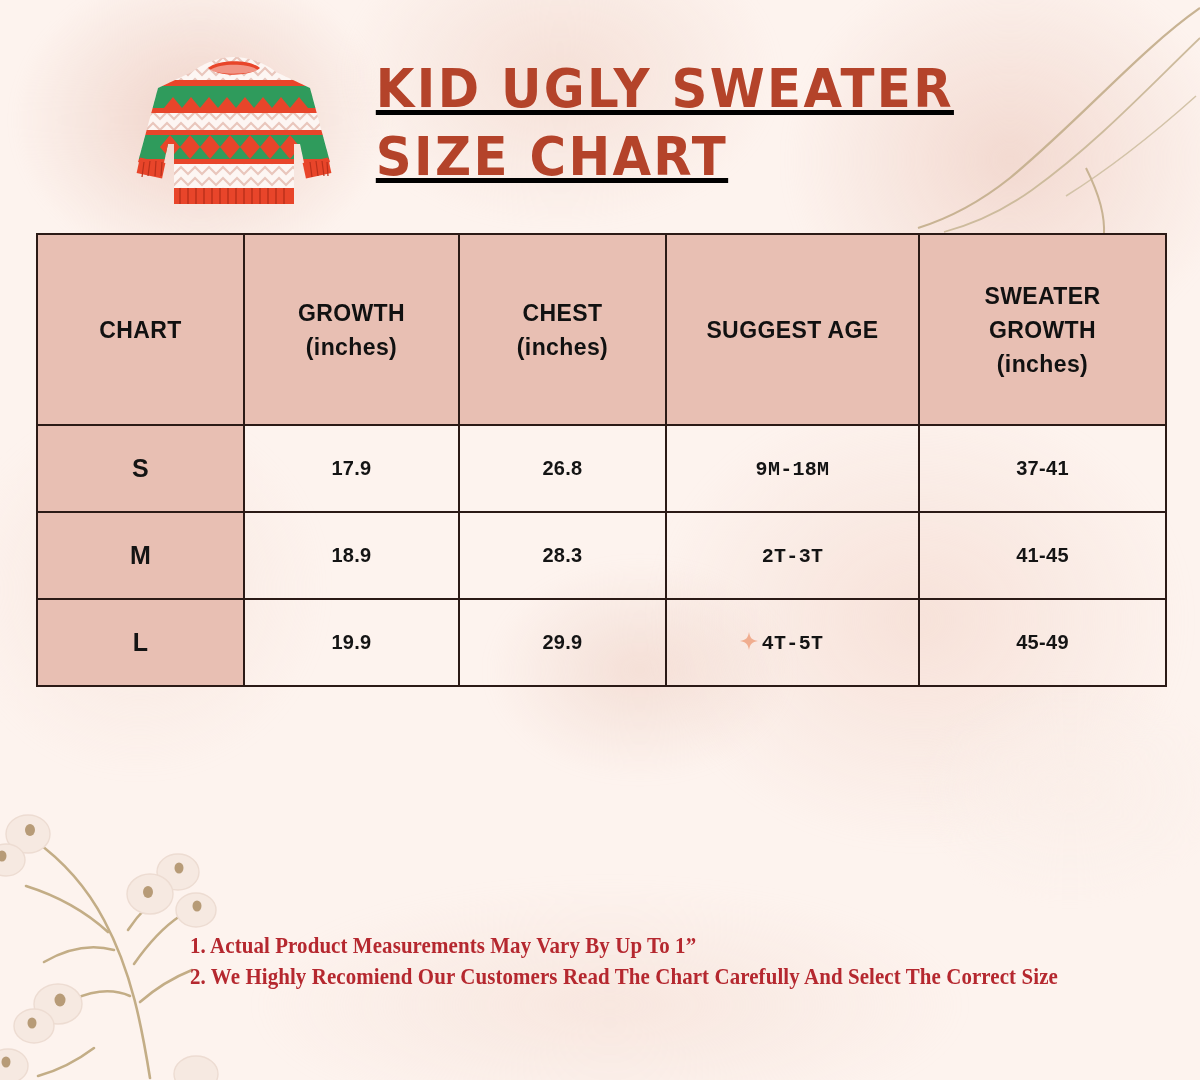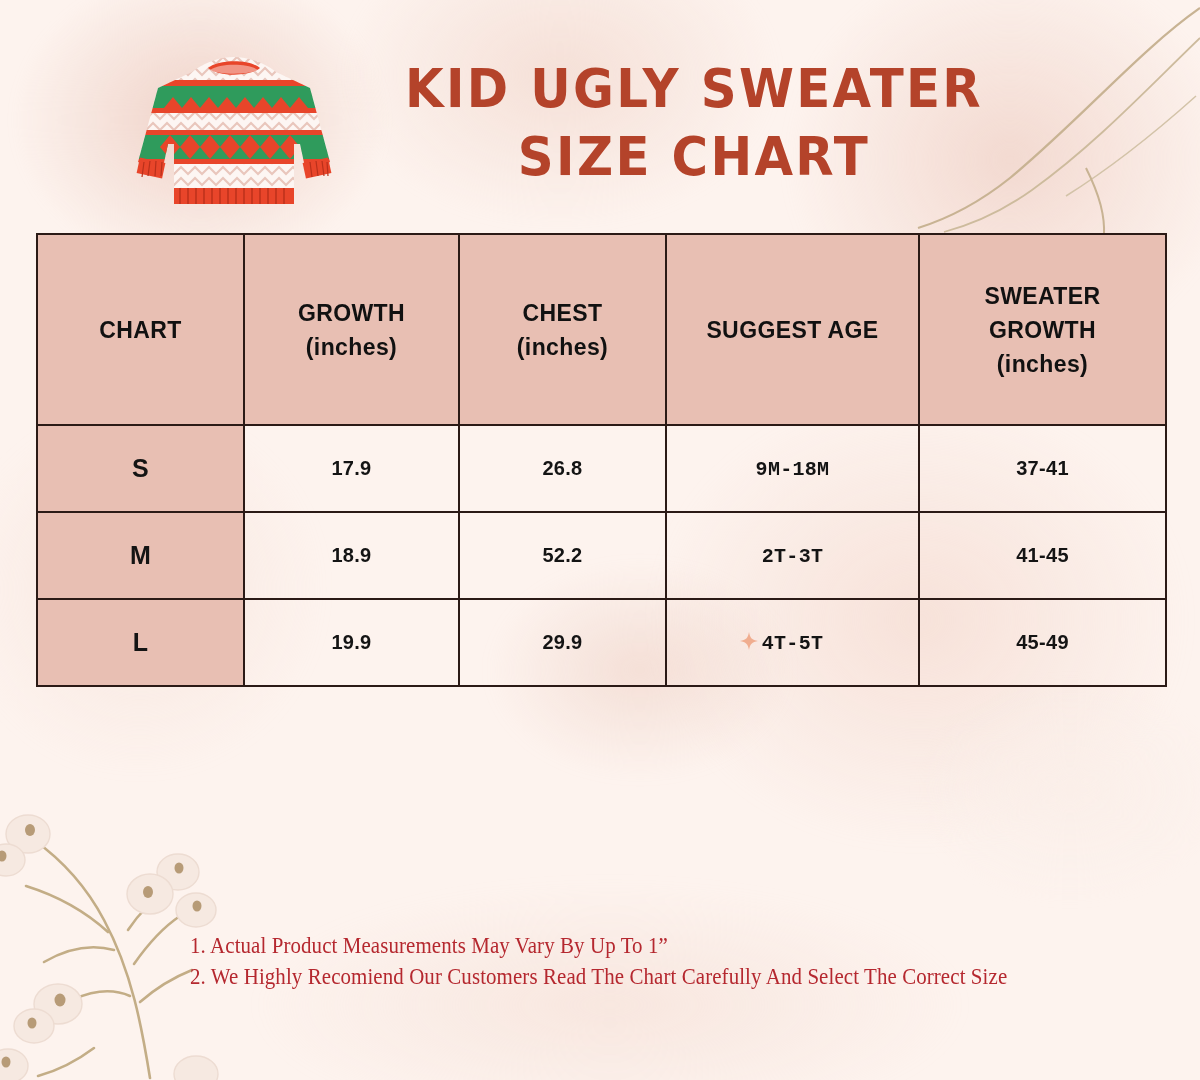--- a/index.html
+++ b/index.html
@@ -73,24 +73,24 @@
   
   #sweater-art {
     position: absolute;
     left: 134px;
     top: 44px;
     width: 200px;
     height: 172px;
   }
   #title-block {
     position: absolute;
-    left: 364px;
+    left: 356px;
     top: 55px;
     width: 660px;
-    text-align: center;
+    text-decoration: underline;
   }
   .title-line {
     font-family: "DejaVu Sans", sans-serif;
     font-weight: bold;
     font-size: 53px;
     line-height: 68px;
     letter-spacing: 2.5px;
     color: #b4432a;
     white-space: nowrap;
     transform: scaleX(.94);
@@ -150,21 +150,21 @@
     height: 18px;
   }
 
   
   #footnotes {
     position: absolute;
     left: 190px;
     top: 930px;
     width: 1000px;
     font-family: "Liberation Serif", serif;
-    font-weight: normal;
+    font-weight: bold;
     font-size: 22.5px;
     line-height: 31px;
     color: #b5282f;
     letter-spacing: .1px;
   }
   #footnotes .fn { margin: 0; transform: scaleX(.93); transform-origin: left center; }
 
   
   #botanical {
     position: absolute;
@@ -325,21 +325,21 @@
       <tr>
         <td class="size-cell">S</td>
         <td>17.9</td>
         <td>26.8</td>
         <td><span class="cell-inner">9M-18M</span></td>
         <td>37-41</td>
       </tr>
       <tr>
         <td class="size-cell">M</td>
         <td>18.9</td>
-        <td>52.2</td>
+        <td>28.3</td>
         <td><span class="cell-inner">2T-3T</span></td>
         <td>41-45</td>
       </tr>
       <tr>
         <td class="size-cell">L</td>
         <td>19.9</td>
         <td>29.9</td>
         <td>
           <span class="cell-inner">
             <svg class="sparkle" viewBox="0 0 18 18">

